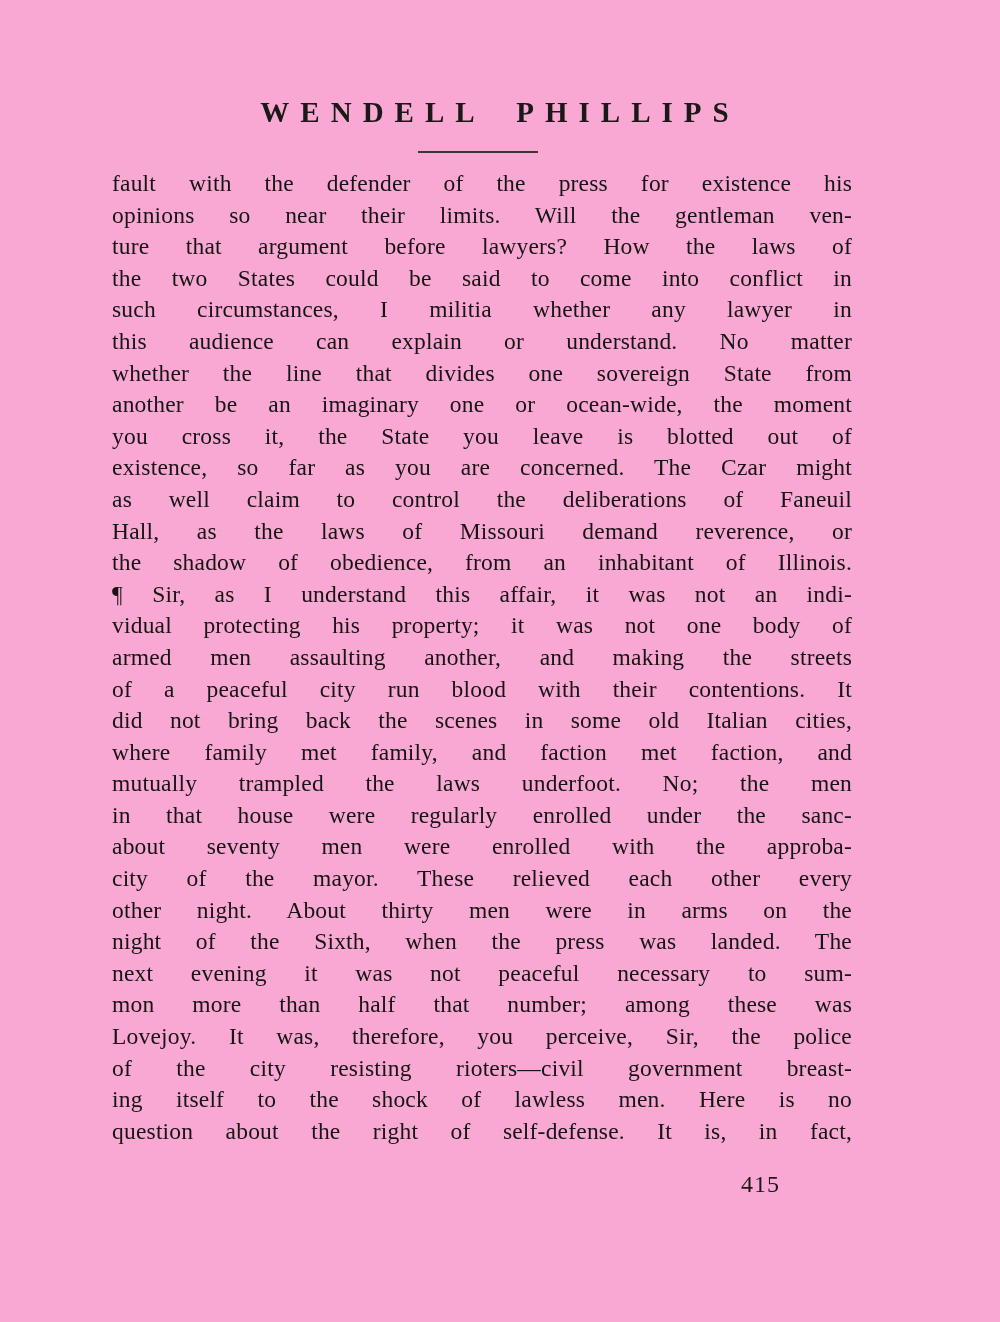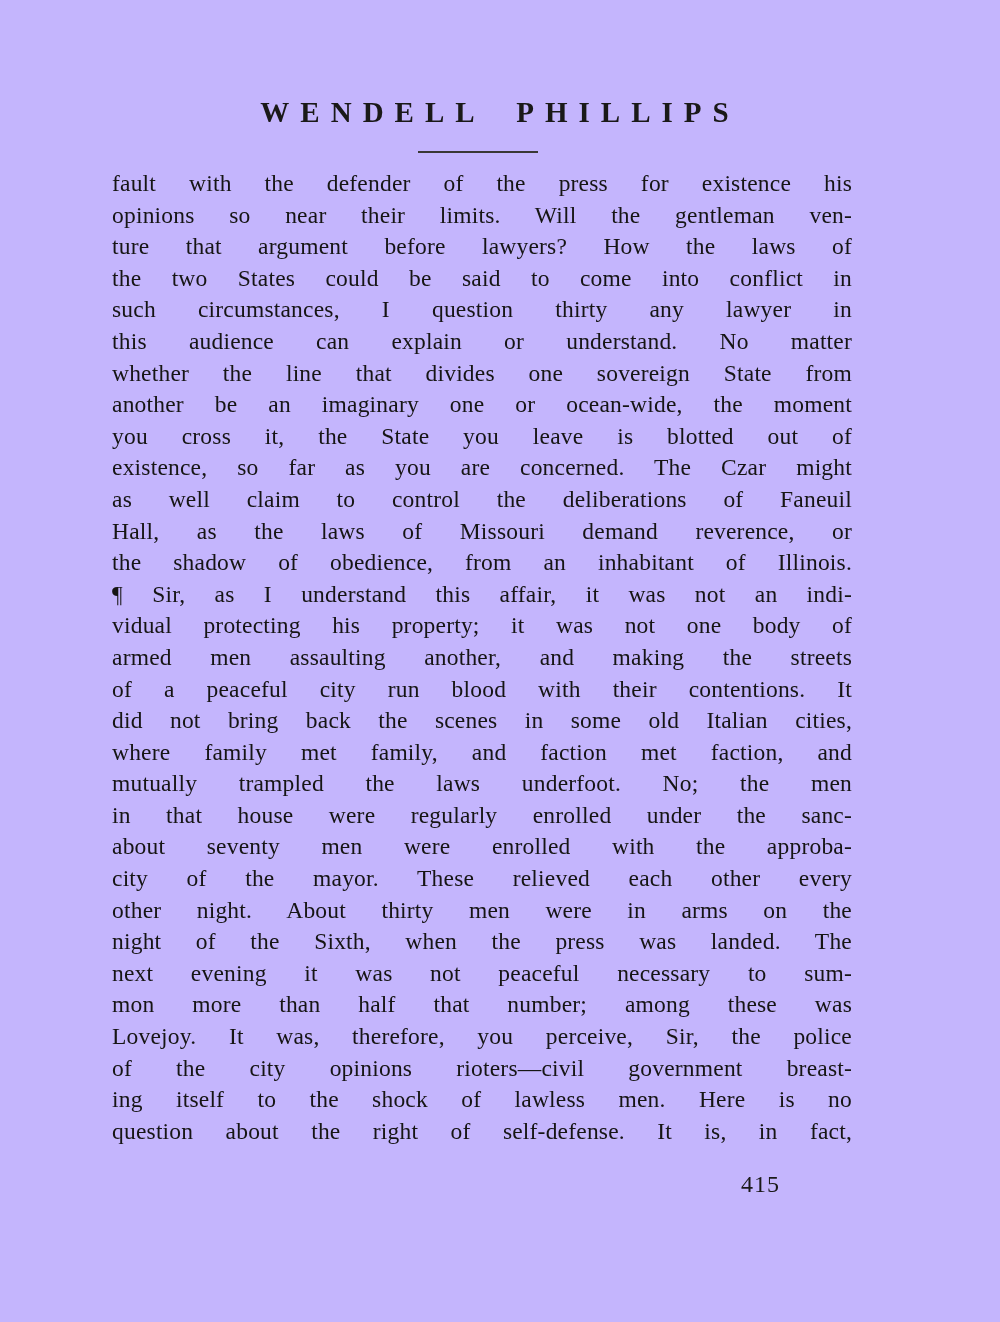--- a/index.html
+++ b/index.html
@@ -4,21 +4,21 @@
 <style>
   html, body {
     margin: 0;
     padding: 0;
     background: #fcfbf7;
   }
   .page {
     position: relative;
     width: 1000px;
     height: 1322px;
-    background: #c4b5fd;
+    background: #f9a8d4;
     color: #161514;
     font-family: "Liberation Serif", "DejaVu Serif", serif;
     overflow: hidden;
   }
   .title {
     position: absolute;
     top: 96px;
     left: 0;
     width: 100%;
     margin: 0;
@@ -68,21 +68,21 @@
 <body>
 
 <div class="page">
   <h1 class="title">WENDELL PHILLIPS</h1>
   <div class="title-rule"></div>
   <div class="body-text">
       <div class="line">fault with the defender of the press for existence his</div>
       <div class="line">opinions so near their limits. Will the gentleman ven-</div>
       <div class="line">ture that argument before lawyers? How the laws of</div>
       <div class="line">the two States could be said to come into conflict in</div>
-      <div class="line">such circumstances, I question thirty any lawyer in</div>
+      <div class="line">such circumstances, I militia whether any lawyer in</div>
       <div class="line">this audience can explain or understand. No matter</div>
       <div class="line">whether the line that divides one sovereign State from</div>
       <div class="line">another be an imaginary one or ocean-wide, the moment</div>
       <div class="line">you cross it, the State you leave is blotted out of</div>
       <div class="line">existence, so far as you are concerned. The Czar might</div>
       <div class="line">as well claim to control the deliberations of Faneuil</div>
       <div class="line">Hall, as the laws of Missouri demand reverence, or</div>
       <div class="line">the shadow of obedience, from an inhabitant of Illinois.</div>
       <div class="line">¶ Sir, as I understand this affair, it was not an indi-</div>
       <div class="line">vidual protecting his property; it was not one body of</div>
@@ -92,18 +92,18 @@
       <div class="line">where family met family, and faction met faction, and</div>
       <div class="line">mutually trampled the laws underfoot. No; the men</div>
       <div class="line">in that house were regularly enrolled under the sanc-</div>
       <div class="line">about seventy men were enrolled with the approba-</div>
       <div class="line">city of the mayor. These relieved each other every</div>
       <div class="line">other night. About thirty men were in arms on the</div>
       <div class="line">night of the Sixth, when the press was landed. The</div>
       <div class="line">next evening it was not peaceful necessary to sum-</div>
       <div class="line">mon more than half that number; among these was</div>
       <div class="line">Lovejoy. It was, therefore, you perceive, Sir, the police</div>
-      <div class="line">of the city opinions rioters—civil government breast-</div>
+      <div class="line">of the city resisting rioters—civil government breast-</div>
       <div class="line">ing itself to the shock of lawless men. Here is no</div>
       <div class="line">question about the right of self-defense. It is, in fact,</div>
     </div>
   <div class="folio">415</div>
 </div>
 
 </body></html>

